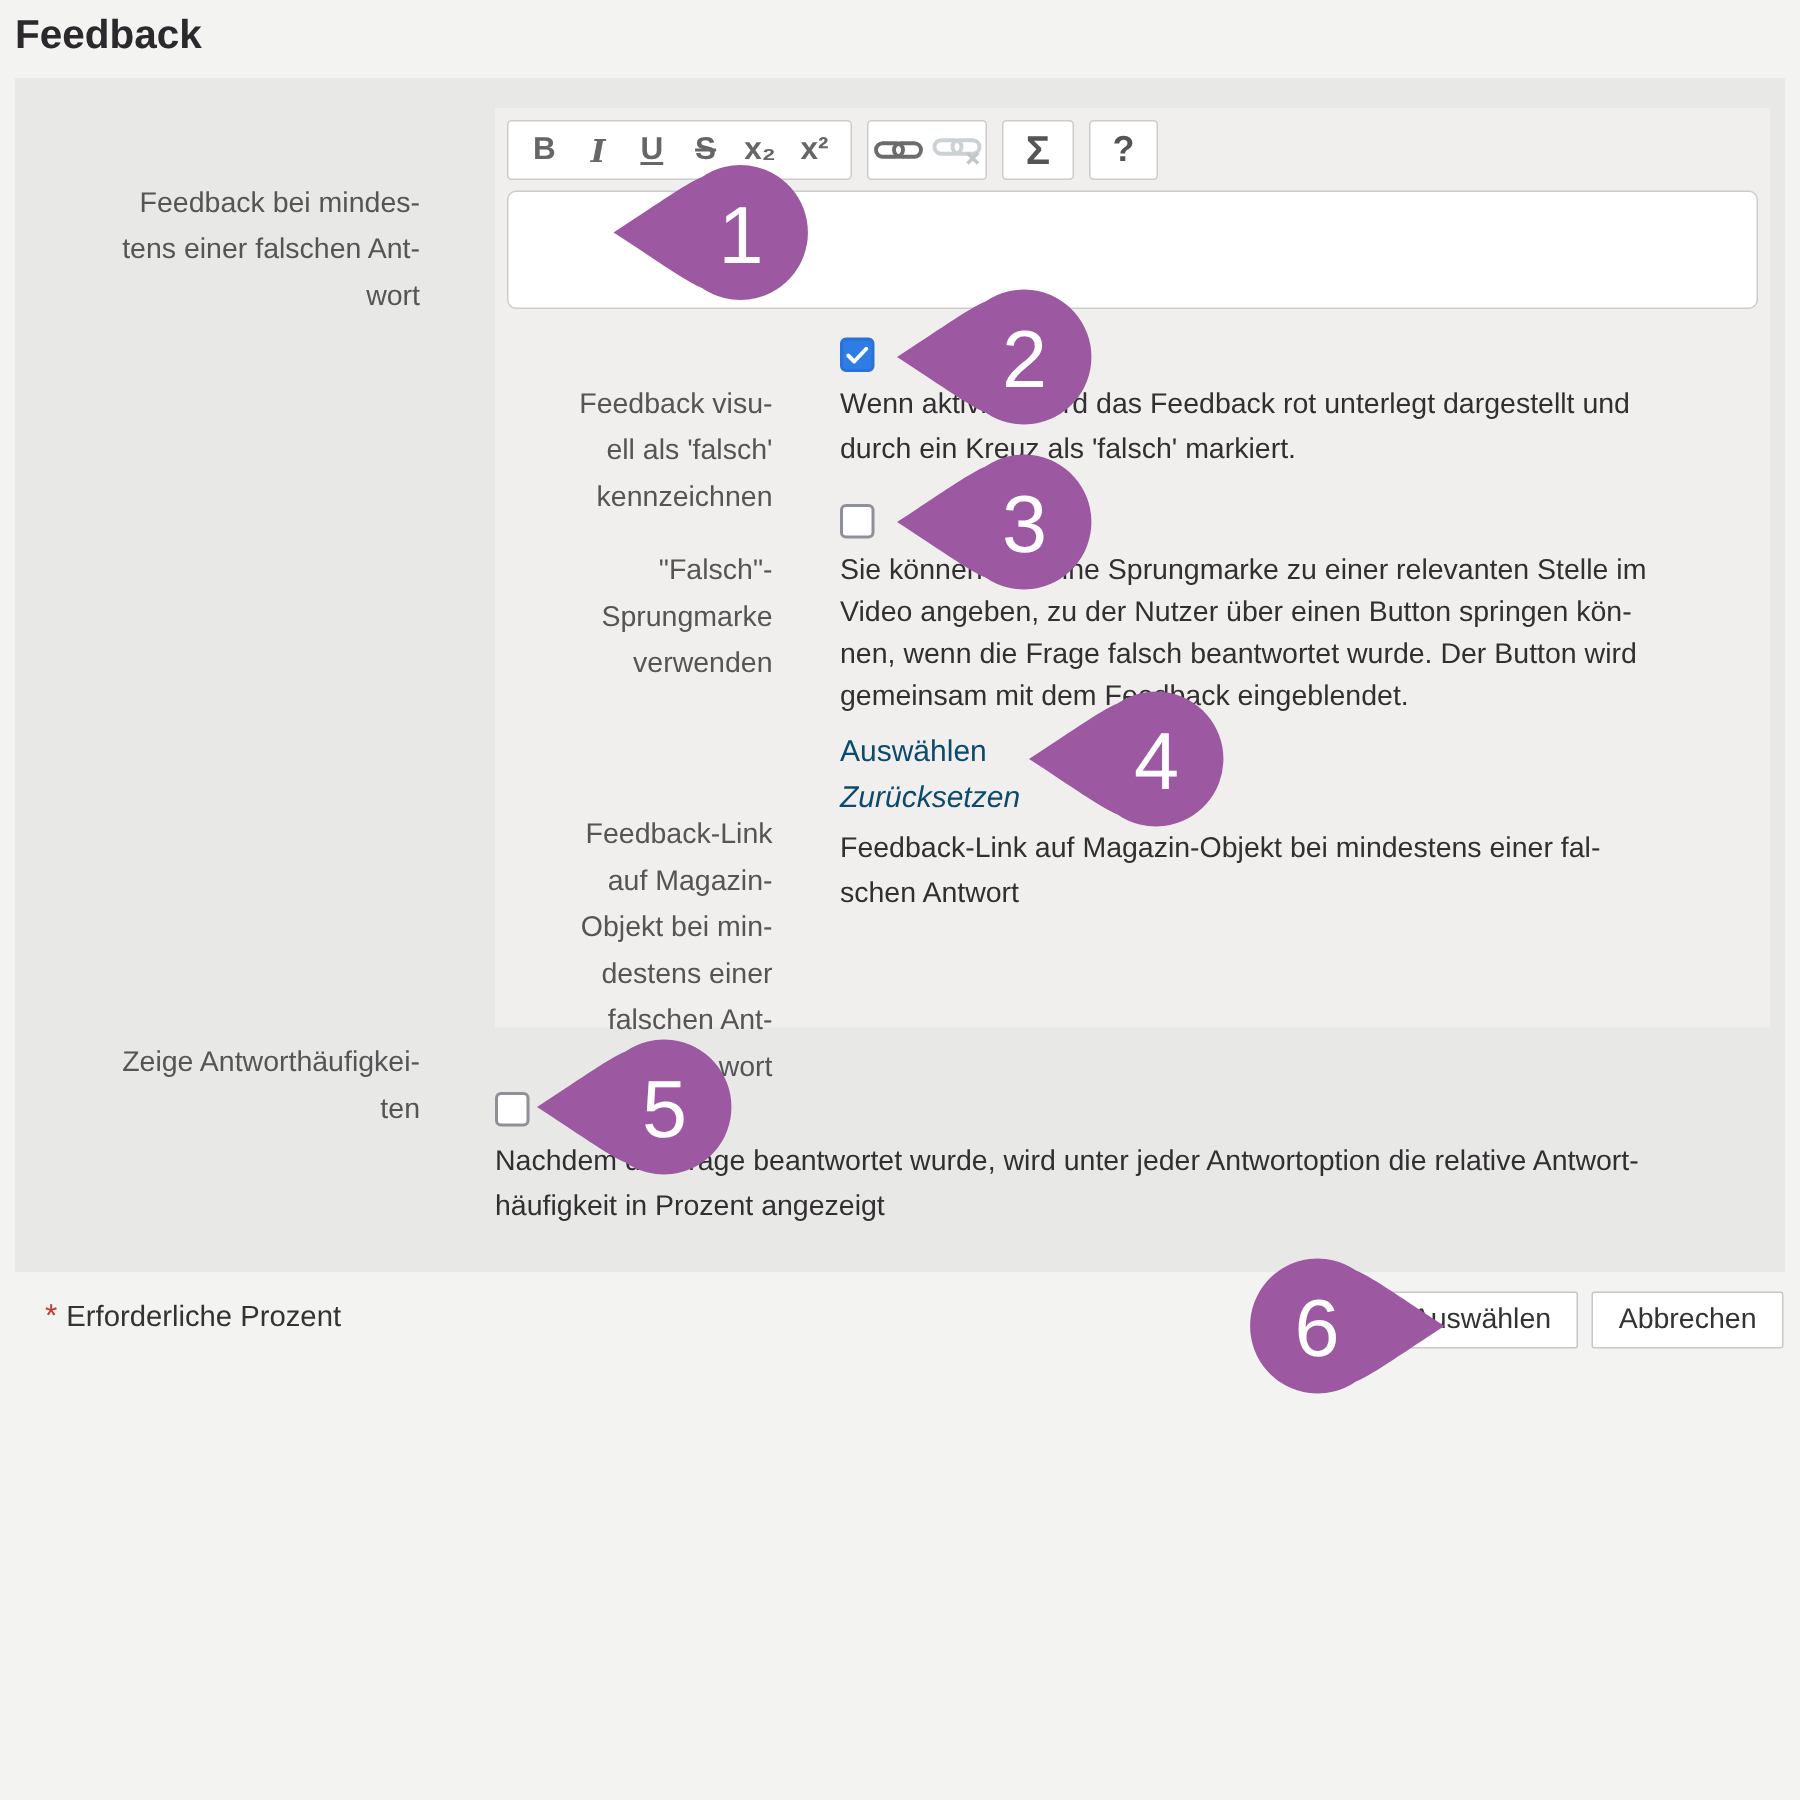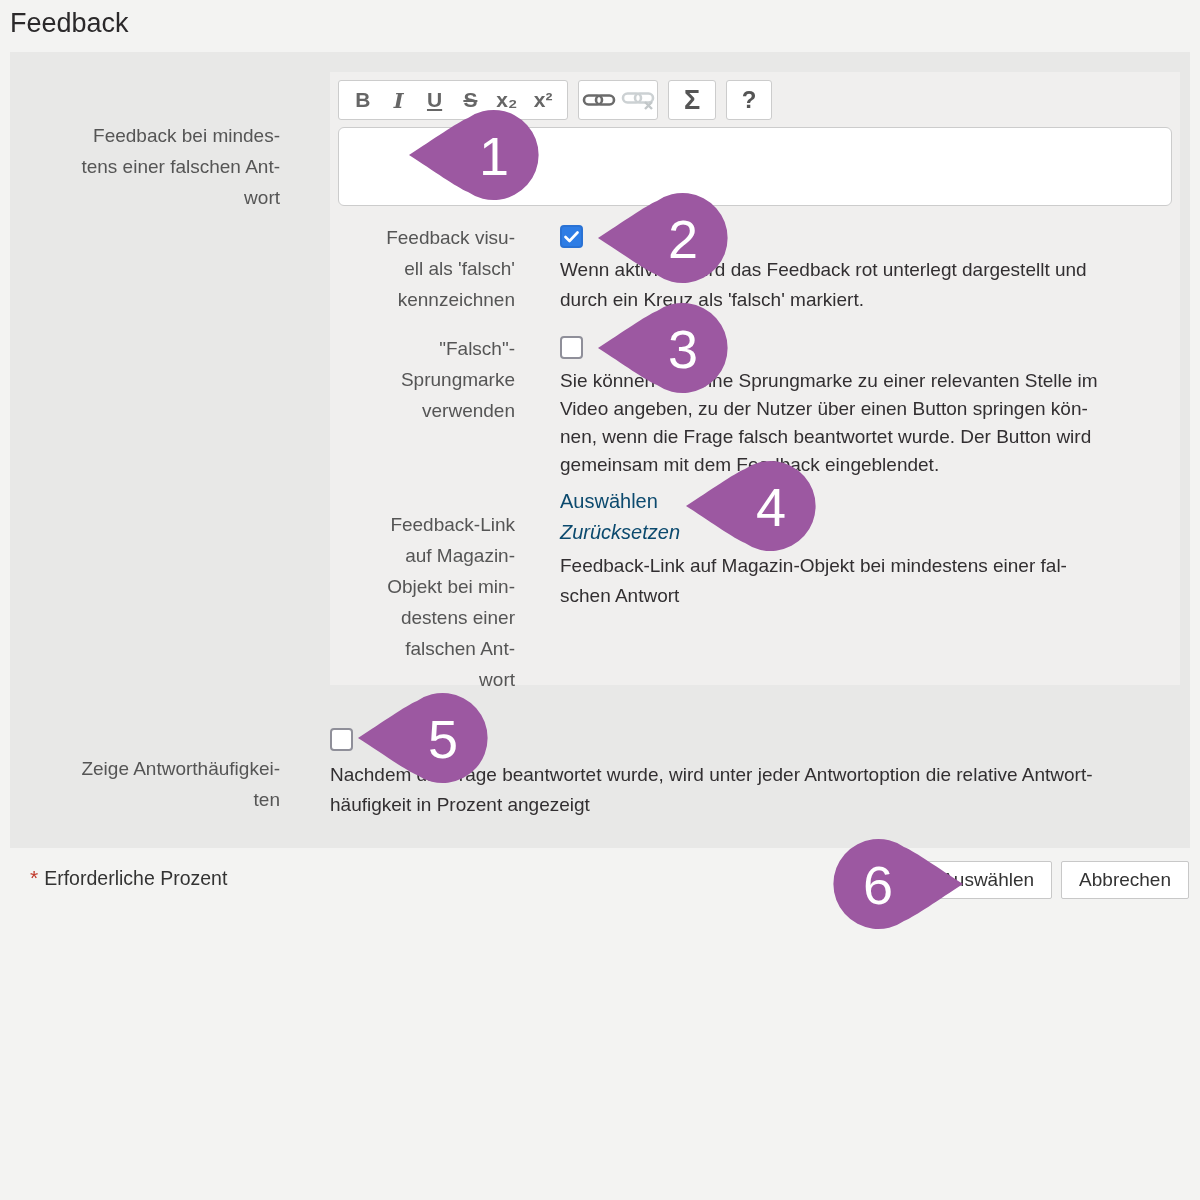--- a/index.html
+++ b/index.html
@@ -5,36 +5,36 @@
   html,body{margin:0;padding:0;}
   body{
     width:1200px;height:1200px;position:relative;overflow:hidden;
     background:#f3f3f2;
     font-family:"Liberation Sans", sans-serif;
     color:#333;
   }
   .abs{position:absolute;}
 
   
-  .page-title{left:10px;top:8px;font-size:27px;font-weight:400;color:#2b292b;}
+  .page-title{left:10px;top:8px;font-size:27px;font-weight:700;color:#2b292b;}
 
   
   .form-panel{left:10px;top:52px;width:1180px;height:796px;background:#e8e8e7;}
 
   
   .inner-box{left:330px;top:72px;width:850px;height:613px;background:#f0efee;}
 
   
   .field-label{font-size:19px;line-height:31px;color:#555;text-align:right;}
   .main-label{left:30px;top:80px;width:250px;margin-top:40px;}
-  .sub-label{width:160px;left:355px;}
+  .sub-label{width:160px;left:355px;margin-top:32px;}
   .sub-label-1{top:222px;}
   .sub-label-2{top:333px;}
   .sub-label-3{top:509px;}
-  .outer-label-2{left:30px;top:753px;width:250px;}
+  .outer-label-2{left:30px;top:693px;width:250px;}
 
   
   .toolbar{left:338px;top:80px;display:flex;gap:10px;}
   .tb-group{
     height:40px;background:#fff;border:1px solid #ccc;border-radius:3px;
     display:flex;align-items:center;justify-content:space-around;box-sizing:border-box;
   }
   .tb-format{width:230px;padding:0 6px;}
   .tb-links{width:80px;}
   .tb-sigma{width:48px;}

